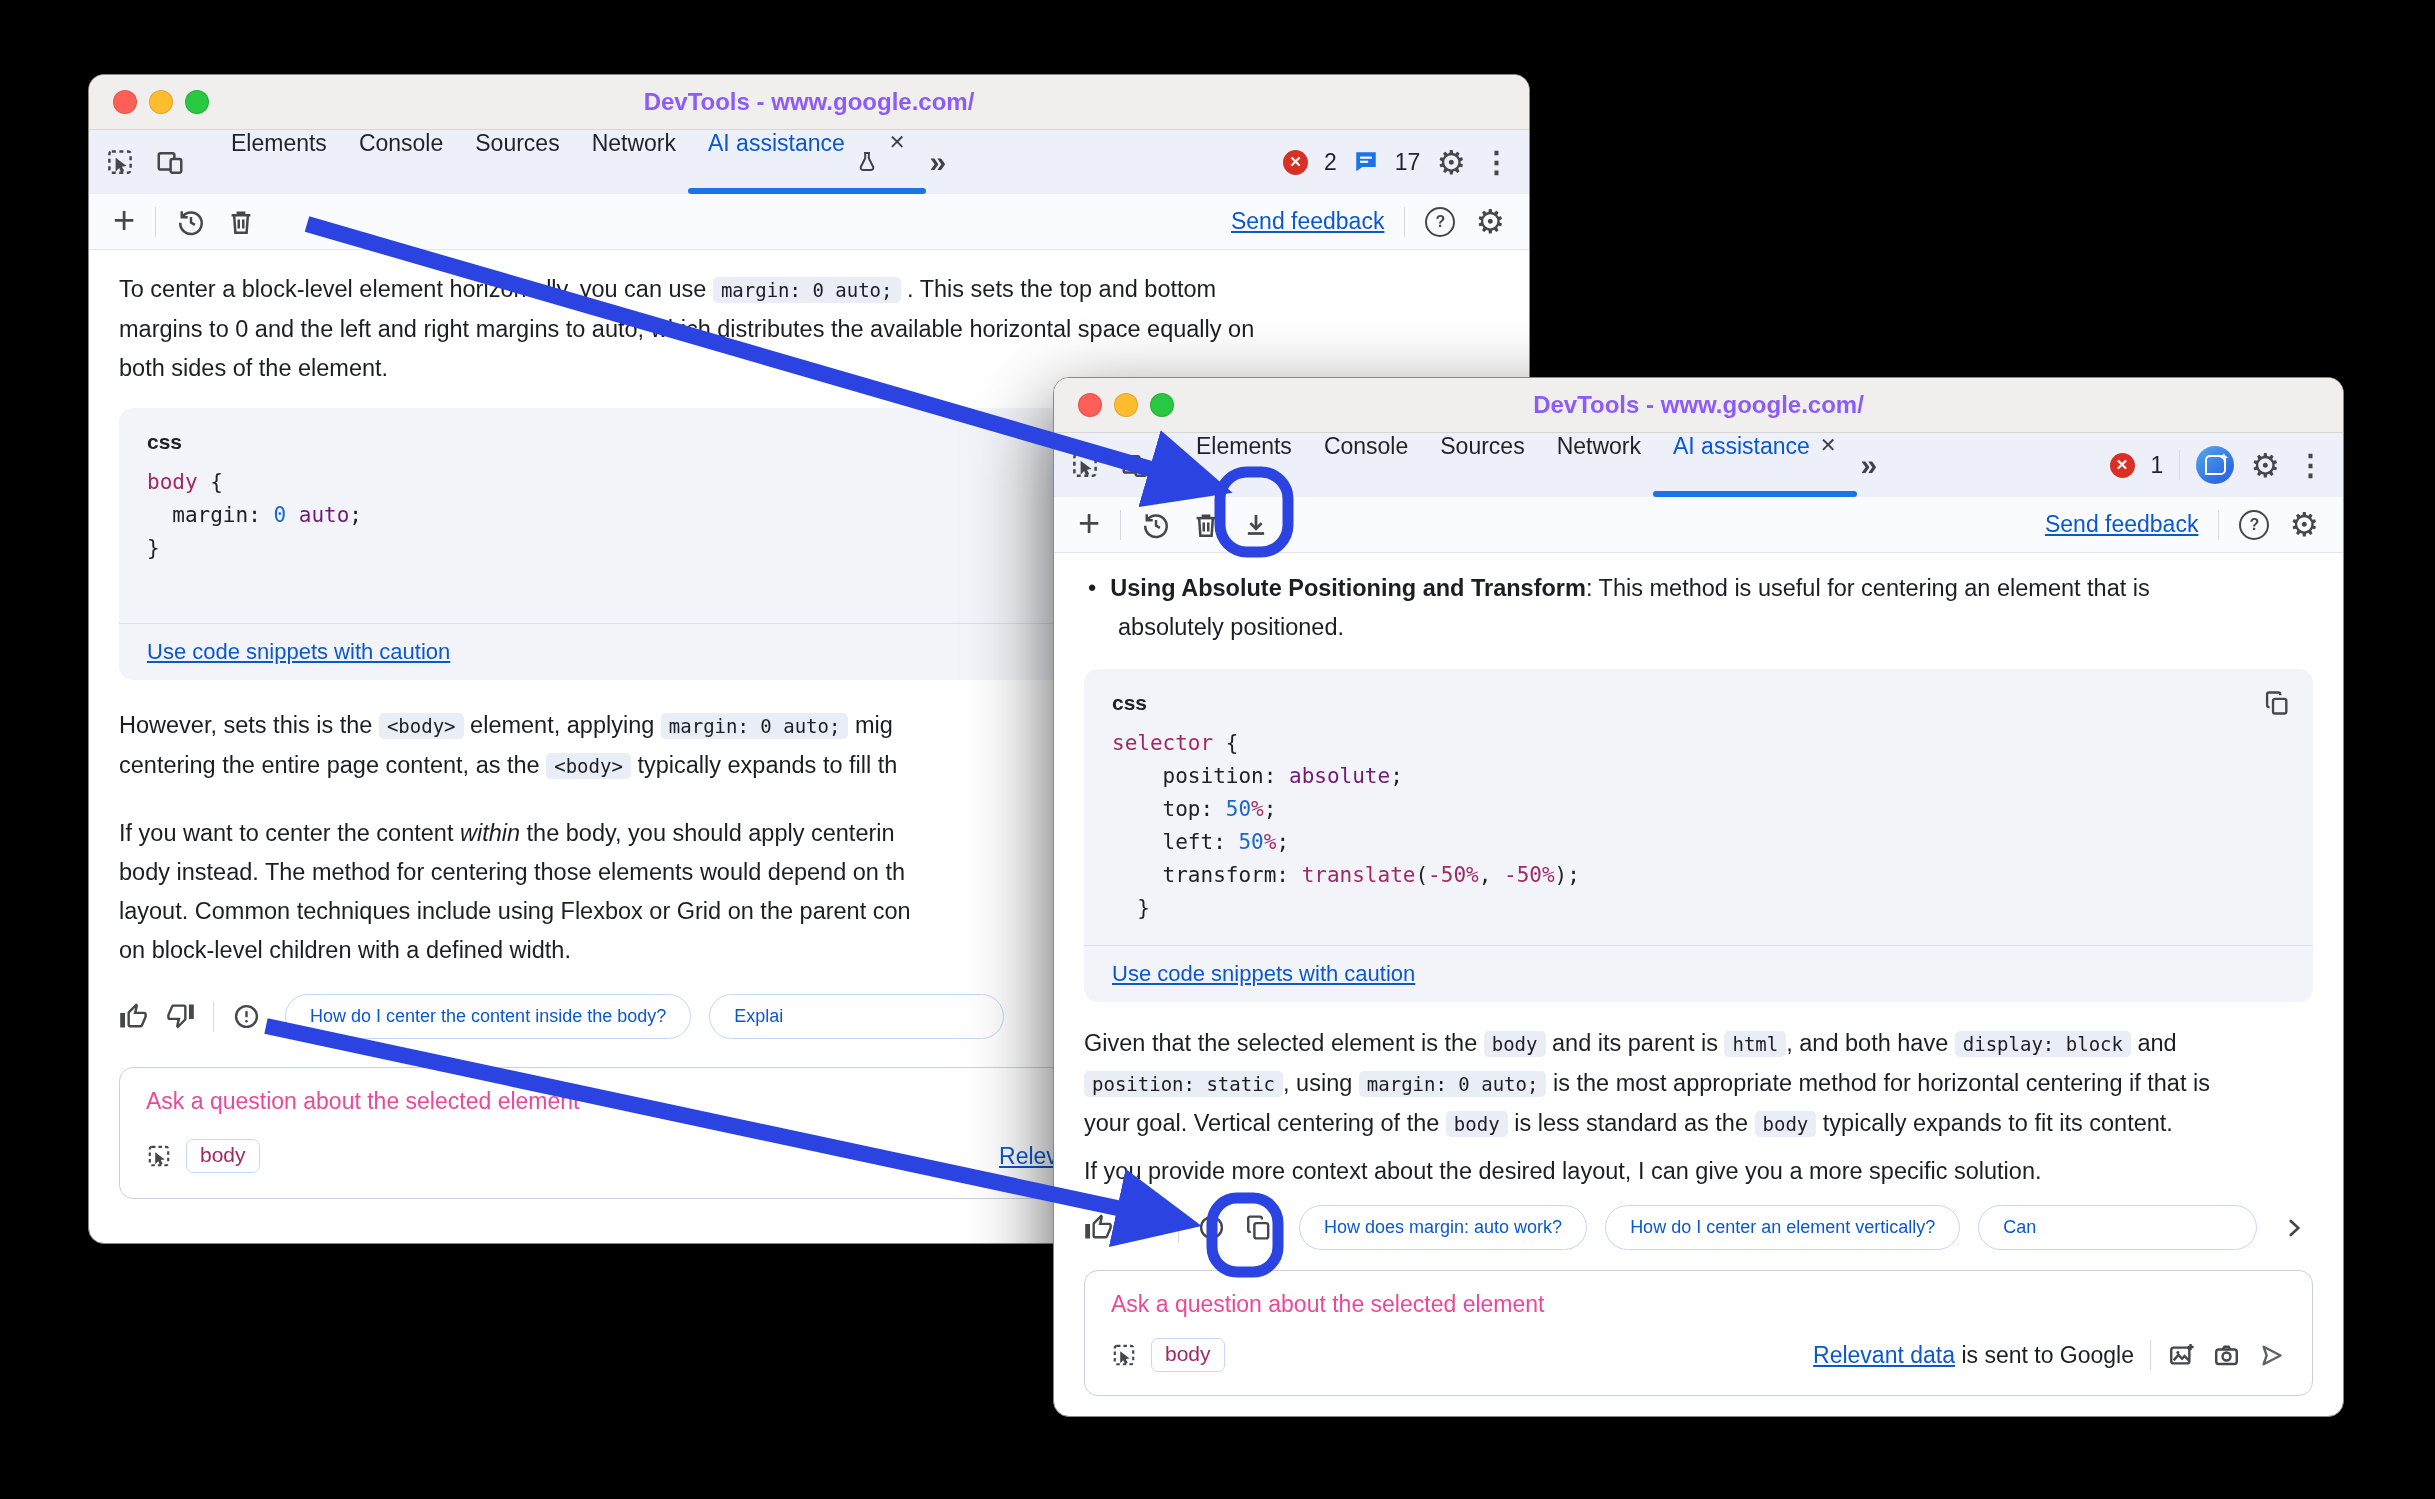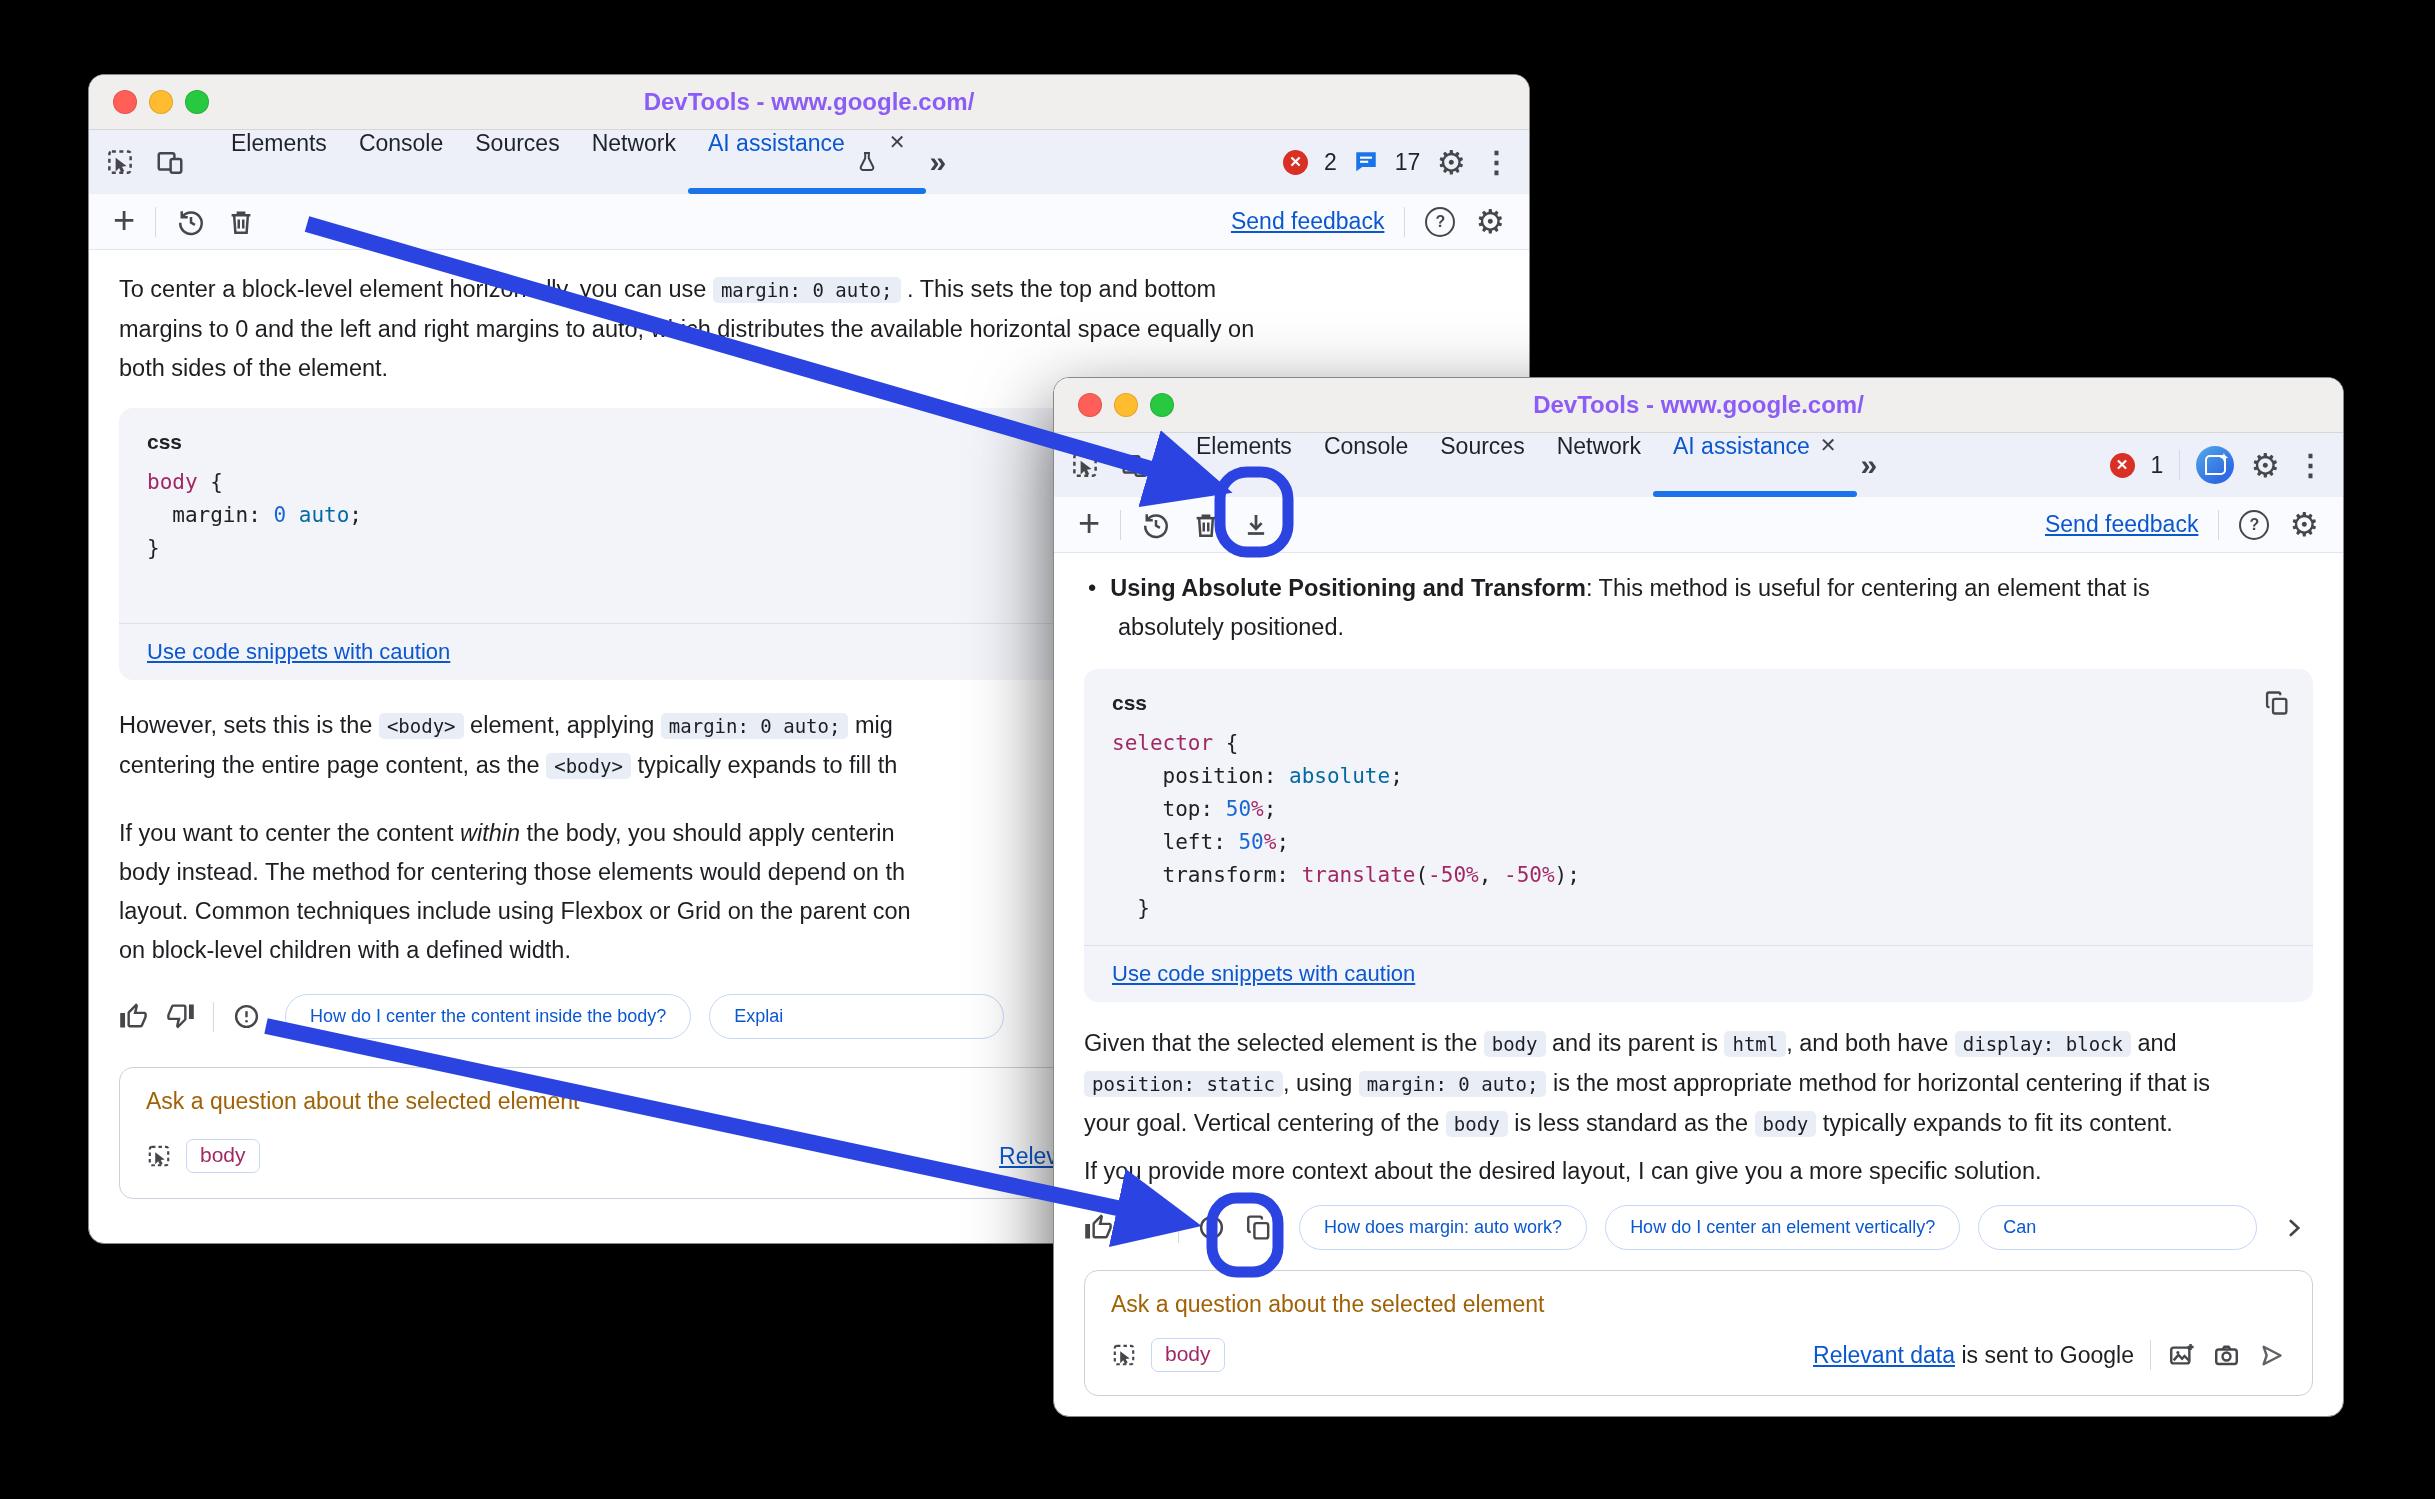--- a/index.html
+++ b/index.html
@@ -43,29 +43,29 @@
           font-size:16px;font-weight:700;color:#45474b;}
   
   .content{padding:0 30px;background:#fff;}
   .para{font-size:23.5px;color:#1c1e21;line-height:39px;white-space:nowrap;}
   .sg-c{font-family:"DejaVu Sans Mono",monospace;font-size:19px;background:#e9edf6;border-radius:5px;padding:2px 8px;color:#1c1e21;}
   .sg-i{font-style:italic;} .sg-b{font-weight:700;}
   .codecard{background:#f3f4f9;border-radius:14px;}
   .codebody{padding:22px 28px 26px;position:relative;}
   .codelang{font-size:21px;font-weight:700;color:#202124;margin-bottom:12px;}
   .code-line{font-family:"DejaVu Sans Mono",monospace;font-size:21px;line-height:33px;white-space:pre;}
-  .tk-sel{color:#a12864;} .tk-num{color:#1967d2;} .tk-kw{color:#0369a1;} .tk-pl{color:#202124;}
+  .tk-sel{color:#a12864;} .tk-num{color:#1967d2;} .tk-kw{color:#701a75;} .tk-pl{color:#202124;}
   .copy-abs{position:absolute;top:20px;right:22px;}
   .cardfoot{border-top:1px solid #dde0ec;padding:15px 28px;font-size:22px;}
   .fbrow{display:flex;align-items:center;gap:18px;position:relative;}
   .chip{border:1.5px solid #c4d7f9;border-radius:27px;color:#0b57d0;font-size:18px;padding:11px 24px;white-space:nowrap;background:#fff;}
   .chip-cut{padding-right:220px;}
   .chev-r{position:absolute;right:6px;top:50%;transform:translateY(-50%);}
   .inputbox{border:1.5px solid #ccd0dc;border-radius:14px;padding:20px 26px 18px;background:#fff;}
-  .placeholder{color:#a16207;font-size:23px;}
+  .placeholder{color:#ec4899;font-size:23px;}
   .inputrow{display:flex;align-items:center;margin-top:24px;gap:14px;}
   .elem-chip{border:1.5px solid #c7d8f7;border-radius:7px;padding:3px 13px 5px;color:#a12864;font-size:21px;background:#fff;}
   .input-right{margin-left:auto;display:flex;align-items:center;gap:16px;font-size:23px;color:#1c1e21;white-space:nowrap;}
   .ic{display:inline-flex;align-items:center;justify-content:center;}
   svg{display:block;}
   
   #annot{position:absolute;left:0;top:0;pointer-events:none;z-index:50;}
 </style>
 </head>
 <body>

